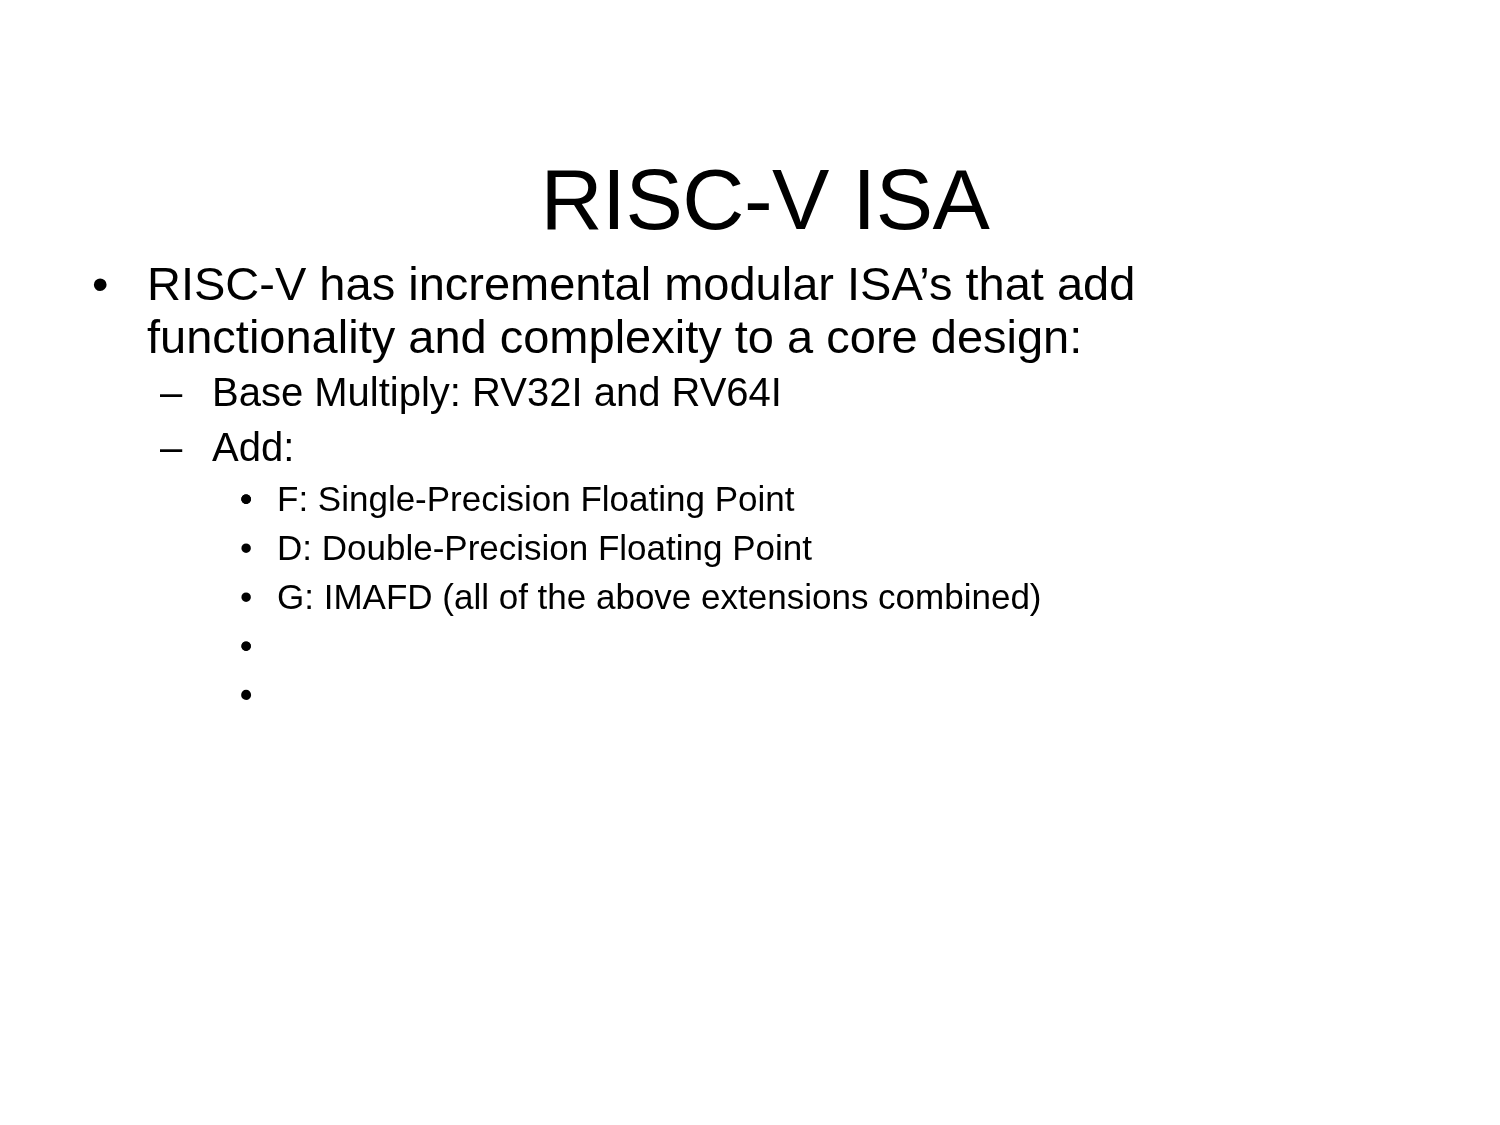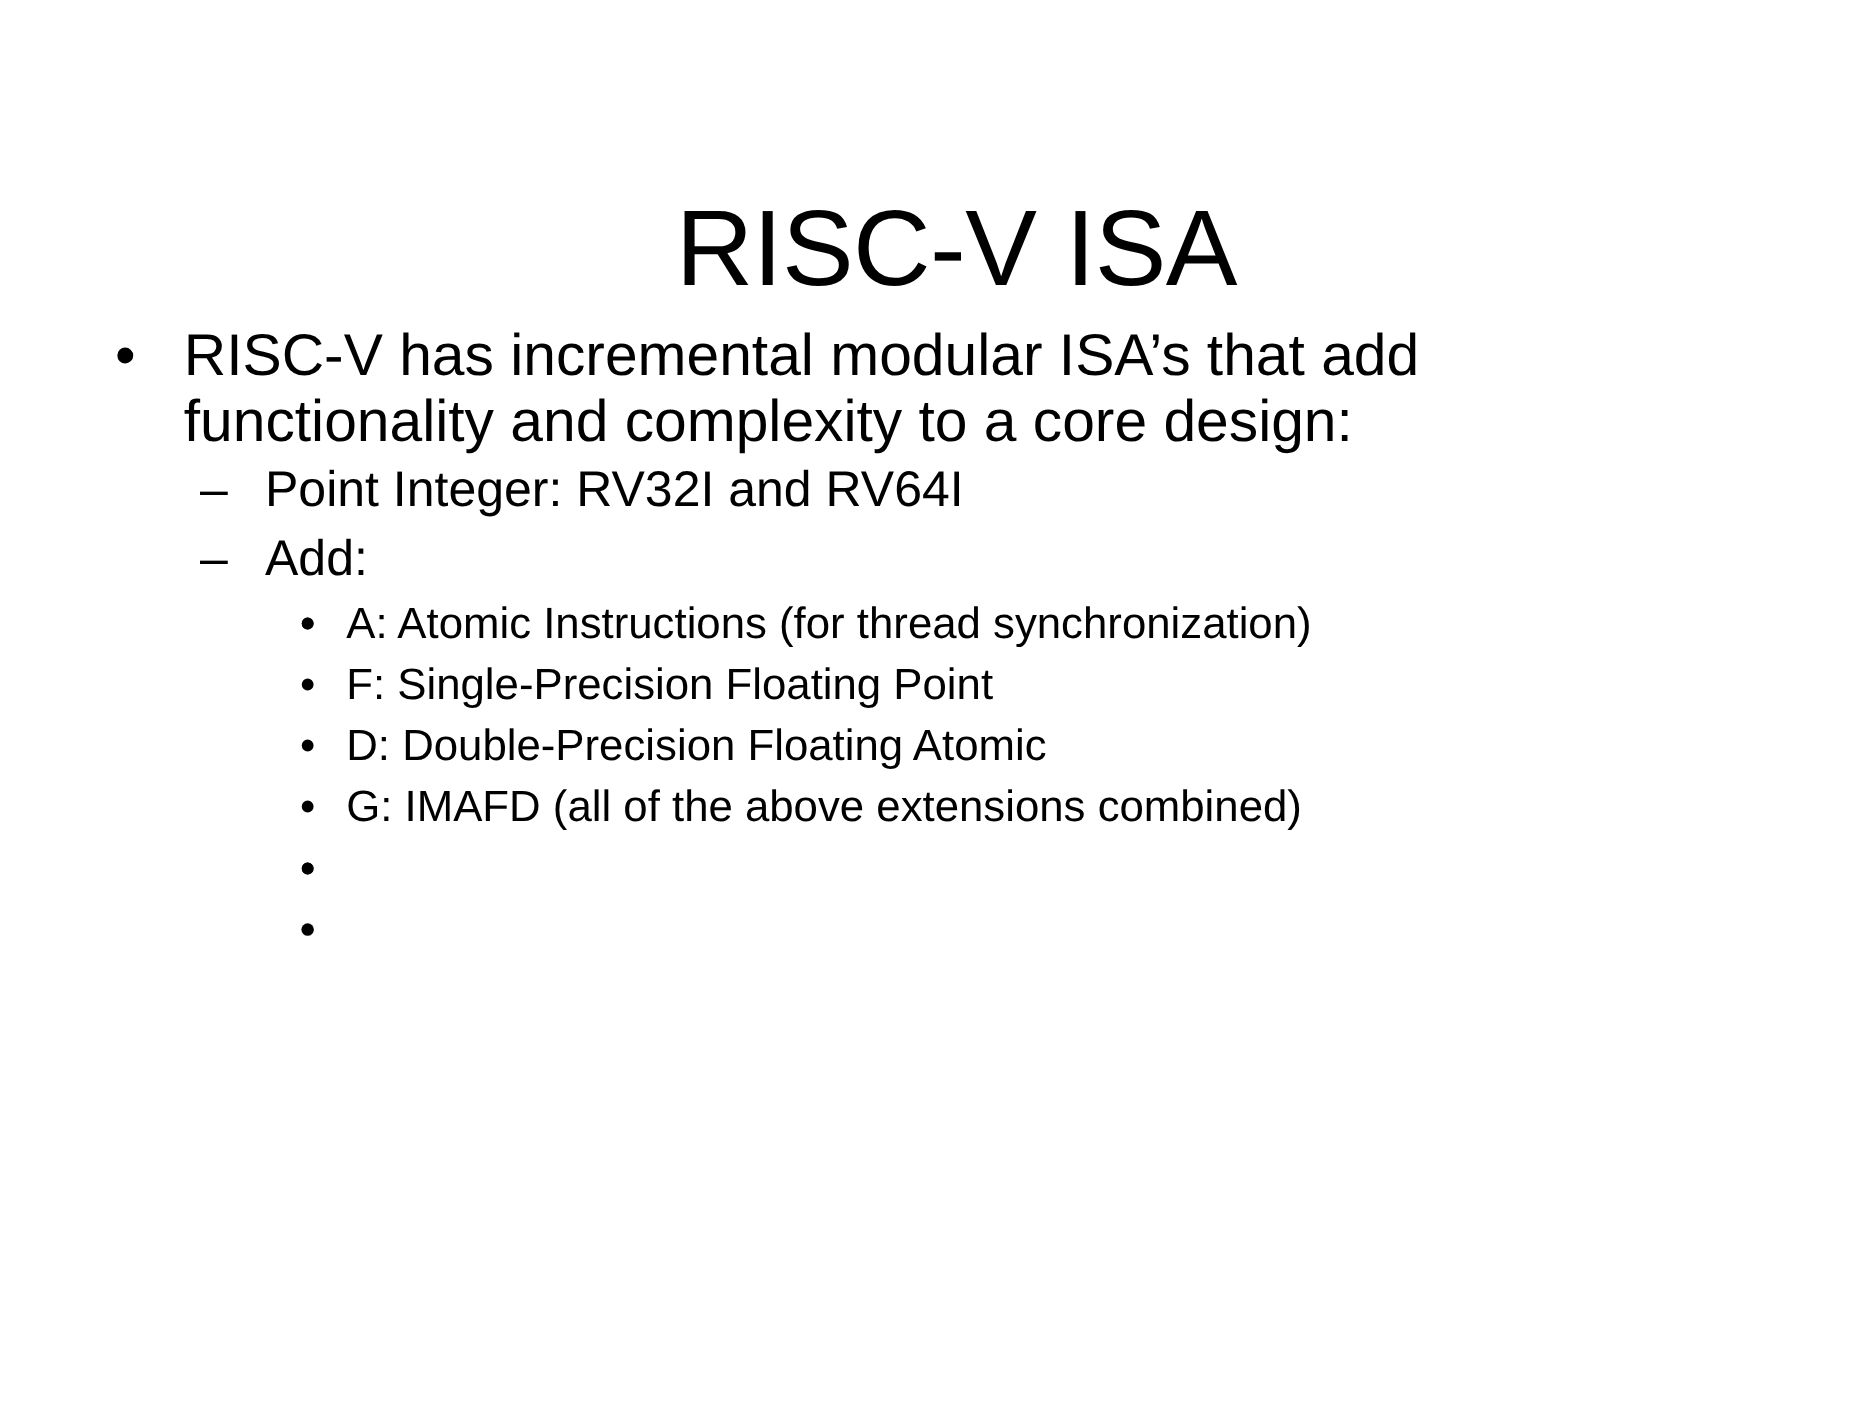--- a/index.html
+++ b/index.html
@@ -130,48 +130,47 @@
       <li class="lvl1">
         <span class="bullet-mark">•</span>
         <span class="bullet-label">RISC-V has incremental modular ISA’s that add functionality and complexity to a core design:</span>
       </li>
 
       <li>
         <ul class="lvl">
 
           <li class="lvl2">
             <span class="bullet-mark">–</span>
-            <span class="bullet-label">Point Integer: RV32I and RV64I</span>
+            <span class="bullet-label">Base Multiply: RV32I and RV64I</span>
           </li>
 
           <li class="lvl2">
             <span class="bullet-mark">–</span>
             <span class="bullet-label">Add:</span>
           </li>
 
           <li>
             <ul class="lvl">
 
               <li class="lvl3">
                 <span class="bullet-mark">•</span>
               </li>
 
               <li class="lvl3">
                 <span class="bullet-mark">•</span>
-                <span class="bullet-label">A: Atomic Instructions (for thread synchronization)</span>
               </li>
 
               <li class="lvl3">
                 <span class="bullet-mark">•</span>
                 <span class="bullet-label">F: Single-Precision Floating Point</span>
               </li>
 
               <li class="lvl3">
                 <span class="bullet-mark">•</span>
-                <span class="bullet-label">D: Double-Precision Floating Atomic</span>
+                <span class="bullet-label">D: Double-Precision Floating Point</span>
               </li>
 
               <li class="lvl3">
                 <span class="bullet-mark">•</span>
                 <span class="bullet-label">G: IMAFD (all of the above extensions combined)</span>
               </li>
 
               <li class="lvl3">
                 <span class="bullet-mark">•</span>
               </li>

